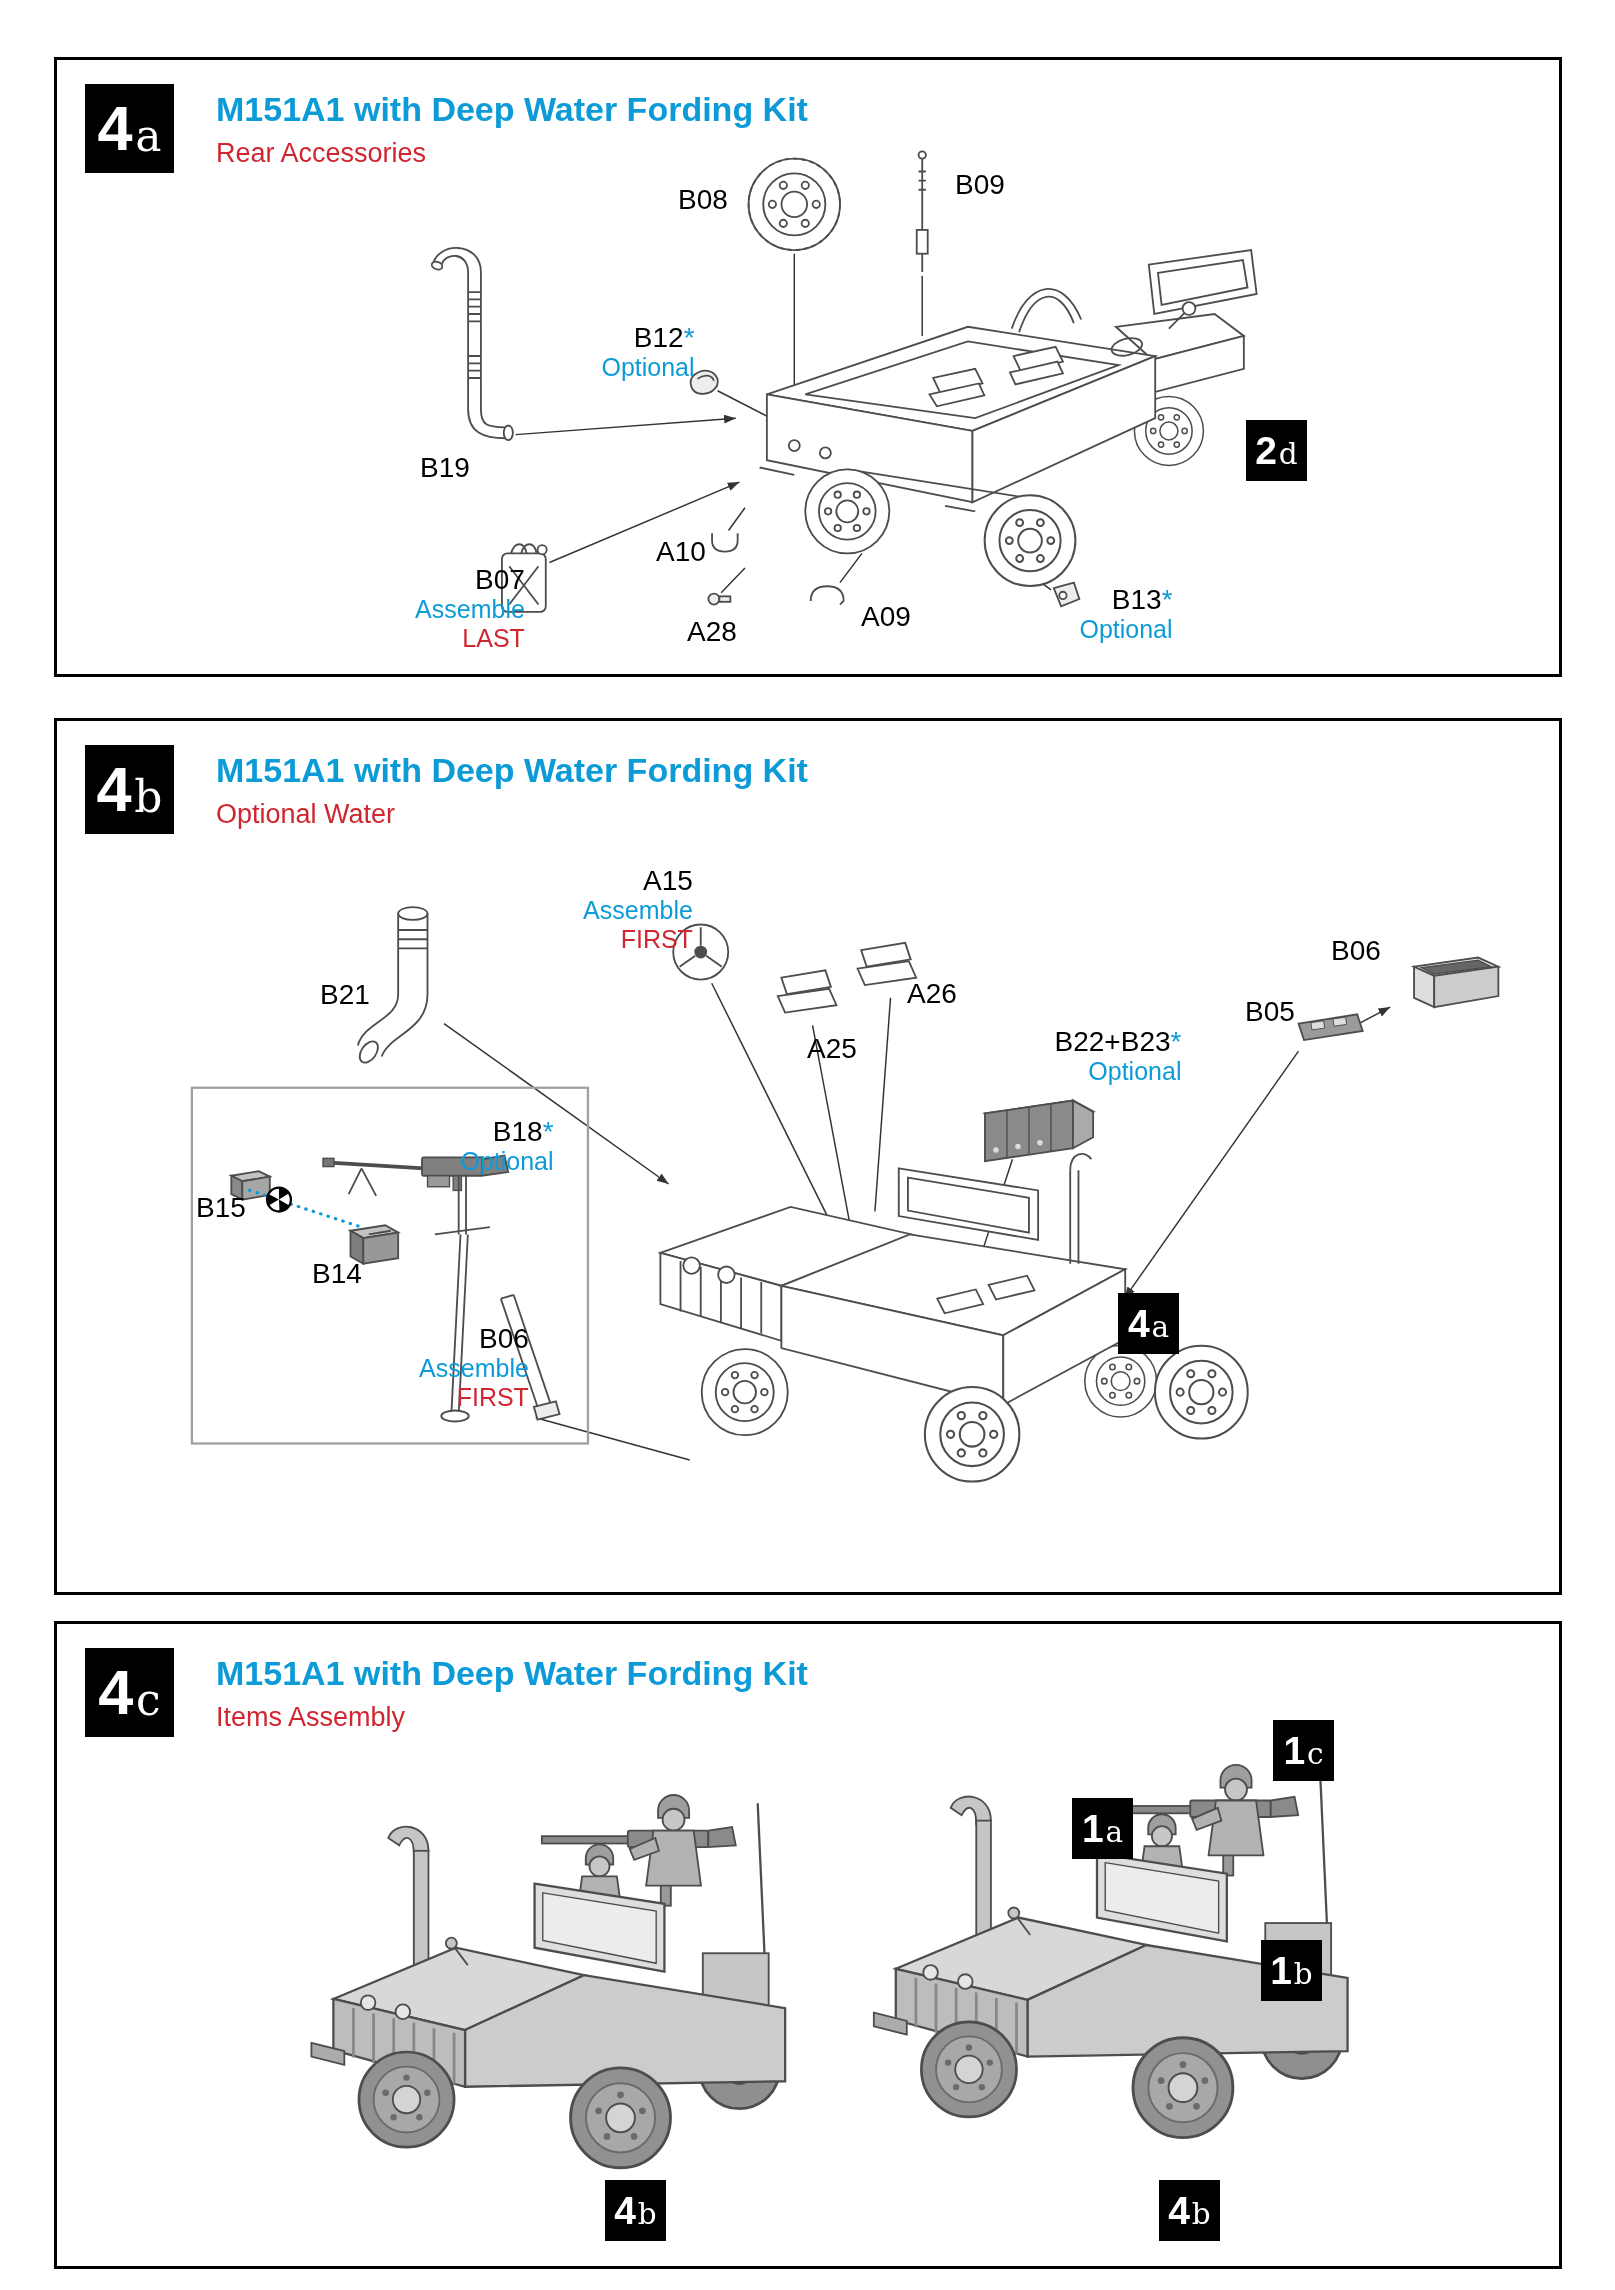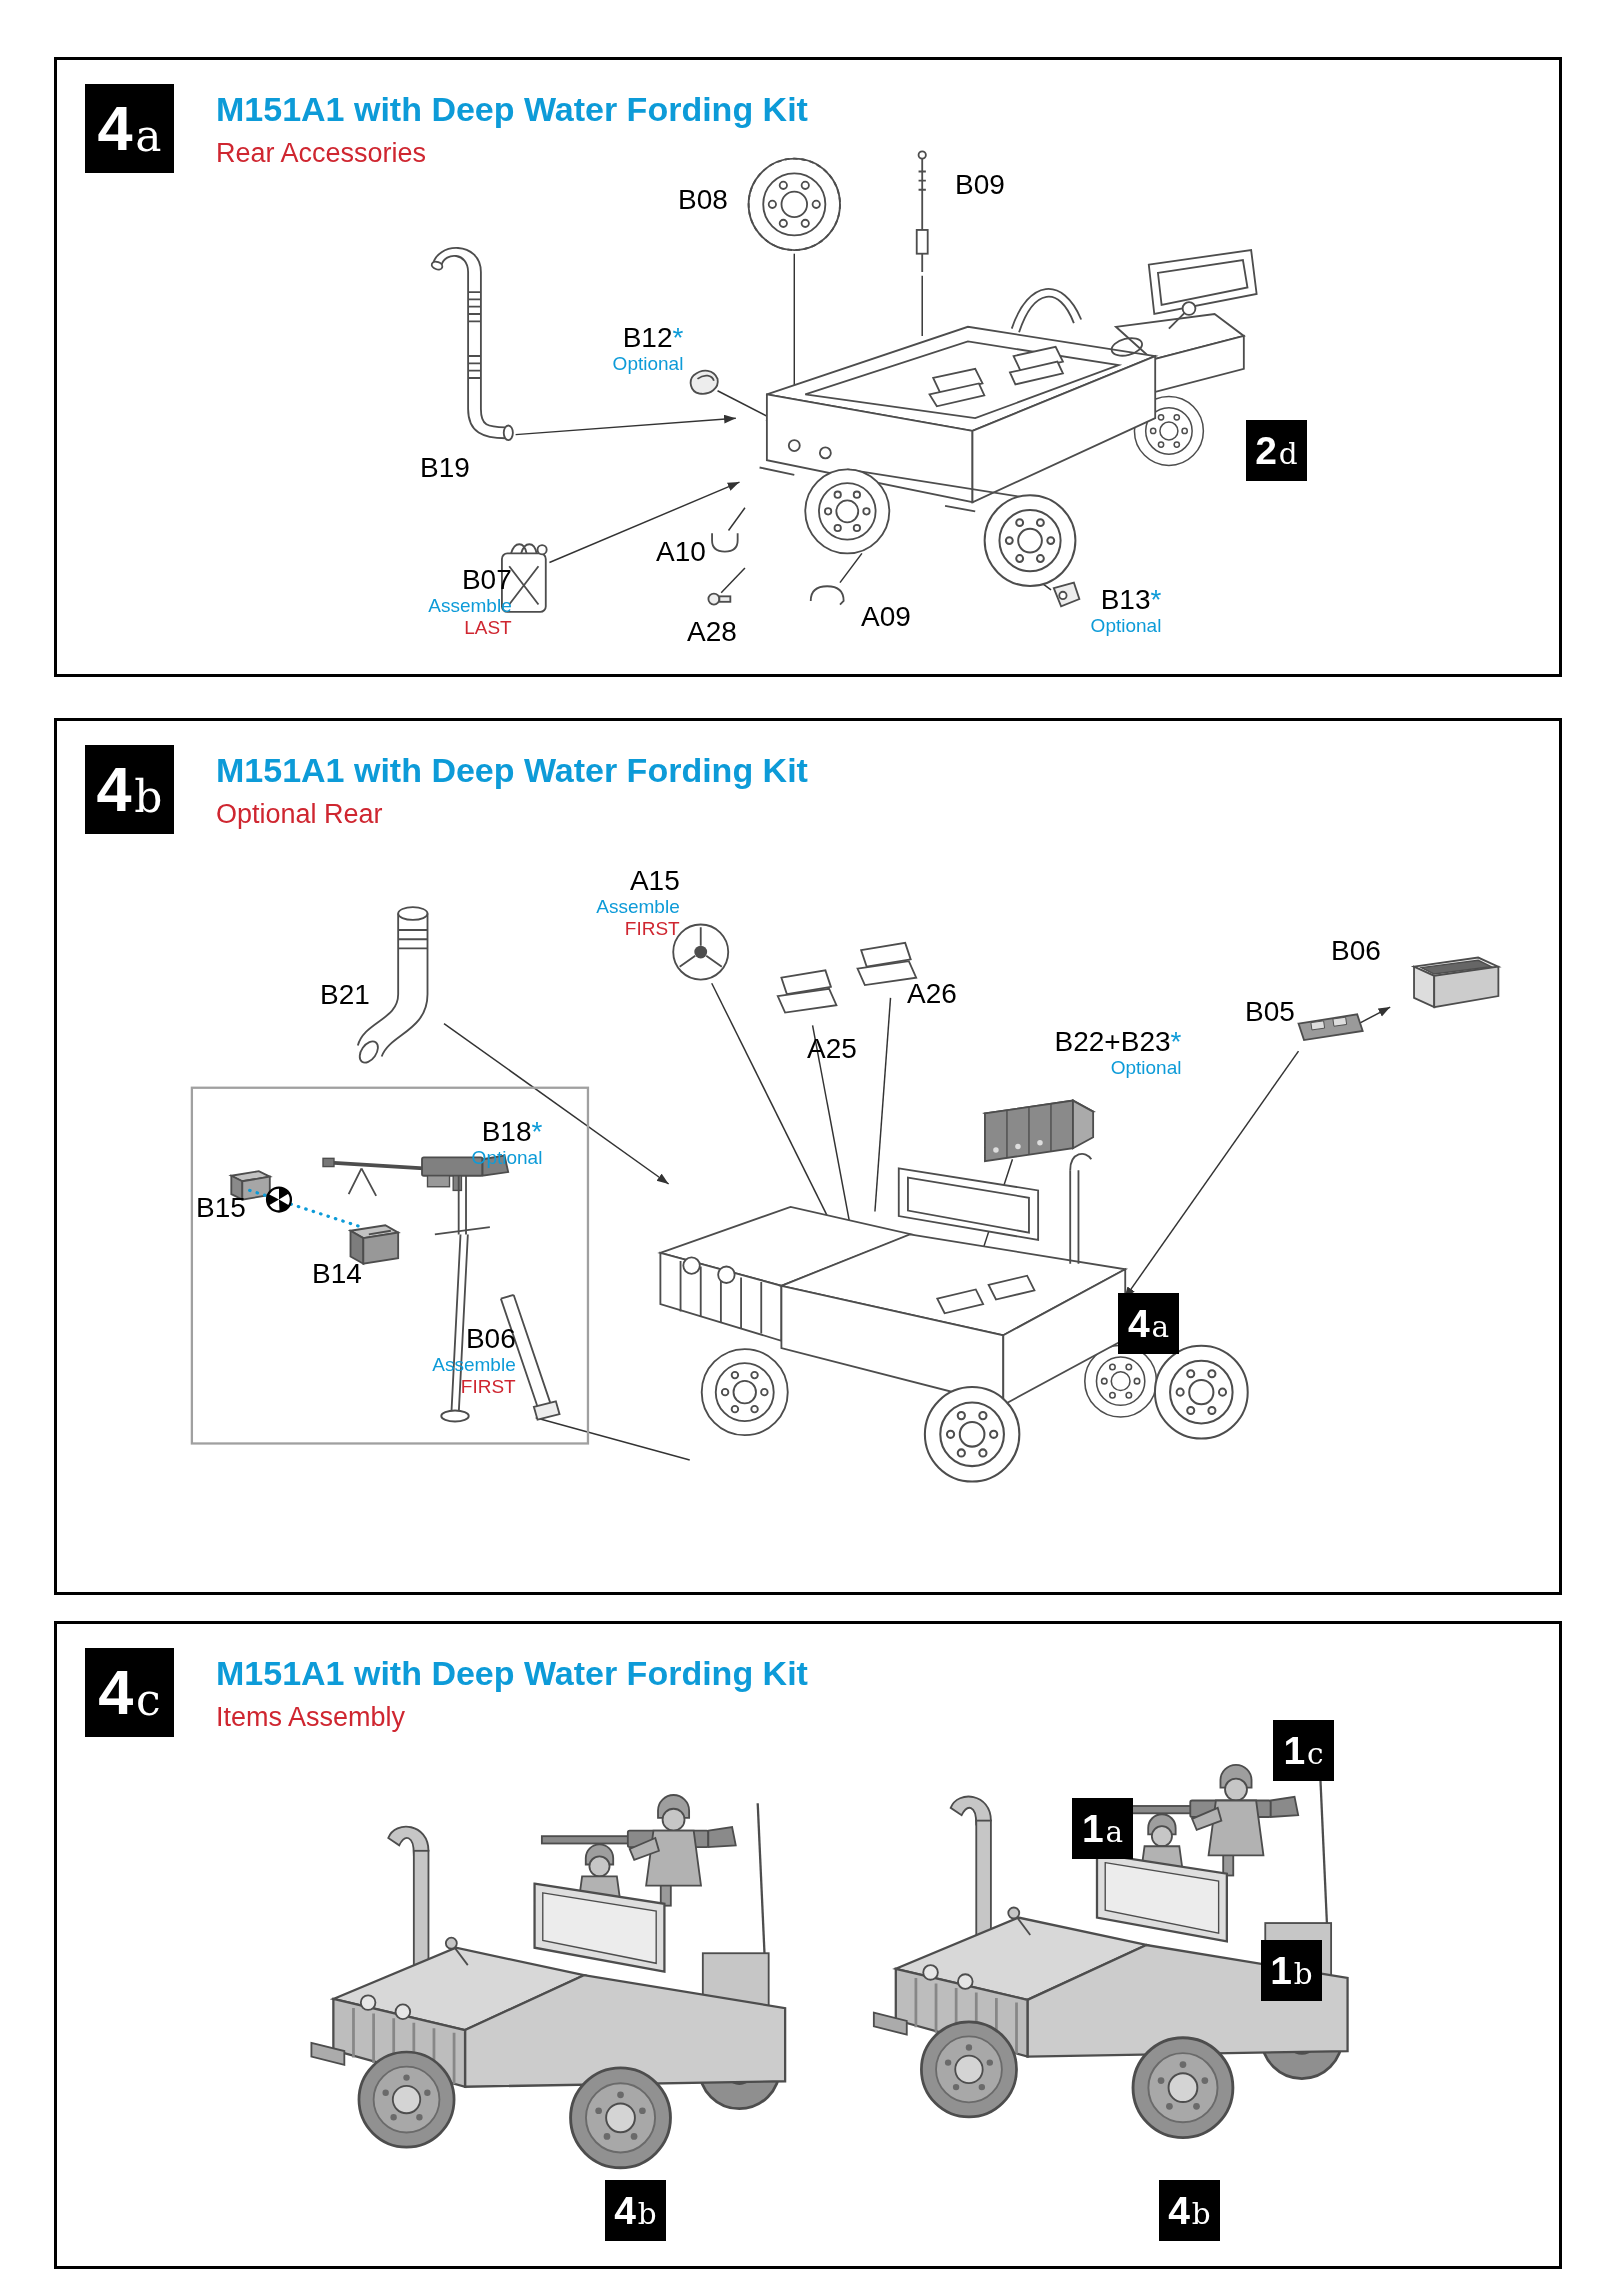--- a/index.html
+++ b/index.html
@@ -11,21 +11,21 @@
   .art { position:absolute; left:0; top:0; width:100%; height:100%; pointer-events:none; }
   .step-badge { position:absolute; left:28px; top:24px; width:89px; height:89px; background:#000; color:#fff;
                 display:flex; align-items:center; justify-content:center; gap:2.8px; }
   .sb-num { font-size:63px; font-weight:bold; line-height:1; }
   .sb-letter { font-family:"DejaVu Serif",serif; font-size:44px; line-height:1; margin-top:14.8px; }
   .panel-title { position:absolute; left:159px; top:29.5px; font-size:34px; font-weight:bold; color:#0d9bd8; white-space:nowrap;text-align:right; }
   .panel-subtitle { position:absolute; left:159px; top:78px; font-size:27px; color:#cf2630; white-space:nowrap; }
   .part-label { position:absolute; transform:translateX(-50%); text-align:right; font-size:28px; color:#000; line-height:1.12; white-space:nowrap; }
   .pl-main { font-size:28px; }
   .star { color:#0d9bd8; }
-  .pl-note { font-size:19px; line-height:1.15; }
+  .pl-note { font-size:25px; line-height:1.15; }
   .blue { color:#0d9bd8; }
   .redb { color:#cf2630; font-weight:normal; }
   .ref-badge { position:absolute; width:61px; height:61px; background:#000; color:#fff;
                display:flex; align-items:center; justify-content:center; gap:1.8px; }
   .rb-num { font-size:39px; font-weight:bold; line-height:1; }
   .rb-letter { font-family:"DejaVu Serif",serif; font-size:29.5px; line-height:1; margin-top:9.2px; }
   
   .s  { stroke:#4d4d4d; stroke-width:2; fill:none; }
   .sf { stroke:#4d4d4d; stroke-width:2; fill:#fff; }
   .se { stroke:#4d4d4d; stroke-width:2; fill:#ededed; }
@@ -363,21 +363,21 @@
       <path class="s" d="M482,630 L522,748 M496,626 L536,744 M482,630 L496,626"></path>
       <polygon class="se" points="518,748 542,742 546,756 522,762"></polygon>
     </g>
   </svg>
 
   <div class="step-badge">
     <span class="sb-num">4</span>
       <span class="sb-letter">b</span>
   </div>
   <div class="panel-title">M151A1 with Deep Water Fording Kit</div>
-  <div class="panel-subtitle">Optional Rear</div>
+  <div class="panel-subtitle">Optional Water</div>
 
   <div class="part-label" style="left:581px;top:144px">
     <div class="pl-main">A15</div>
     <div class="pl-note blue">Assemble</div>
     <div class="pl-note redb">FIRST</div>
   </div>
   <div class="part-label" style="left:288px;top:258px">
     <div class="pl-main">B21</div>
   </div>
   <div class="part-label" style="left:875px;top:257px">

